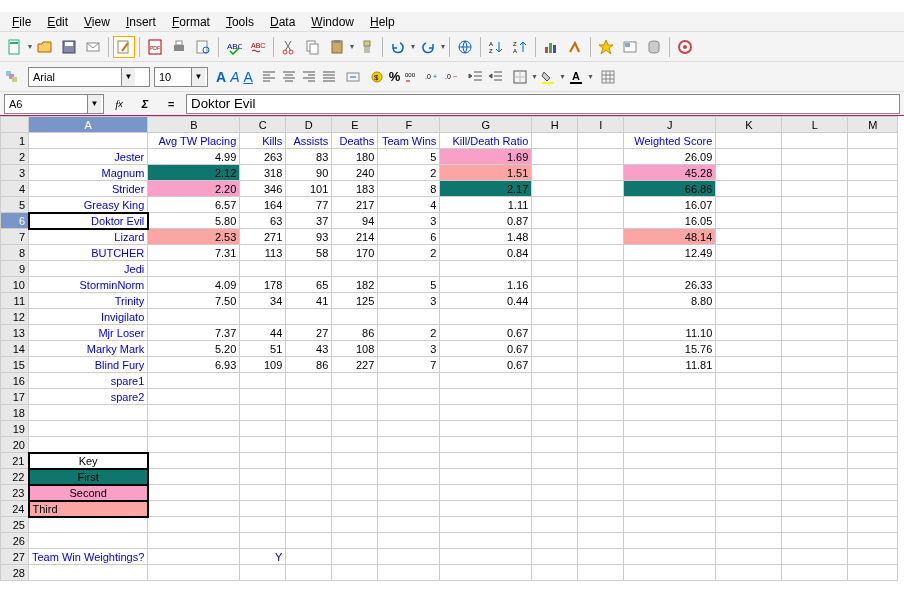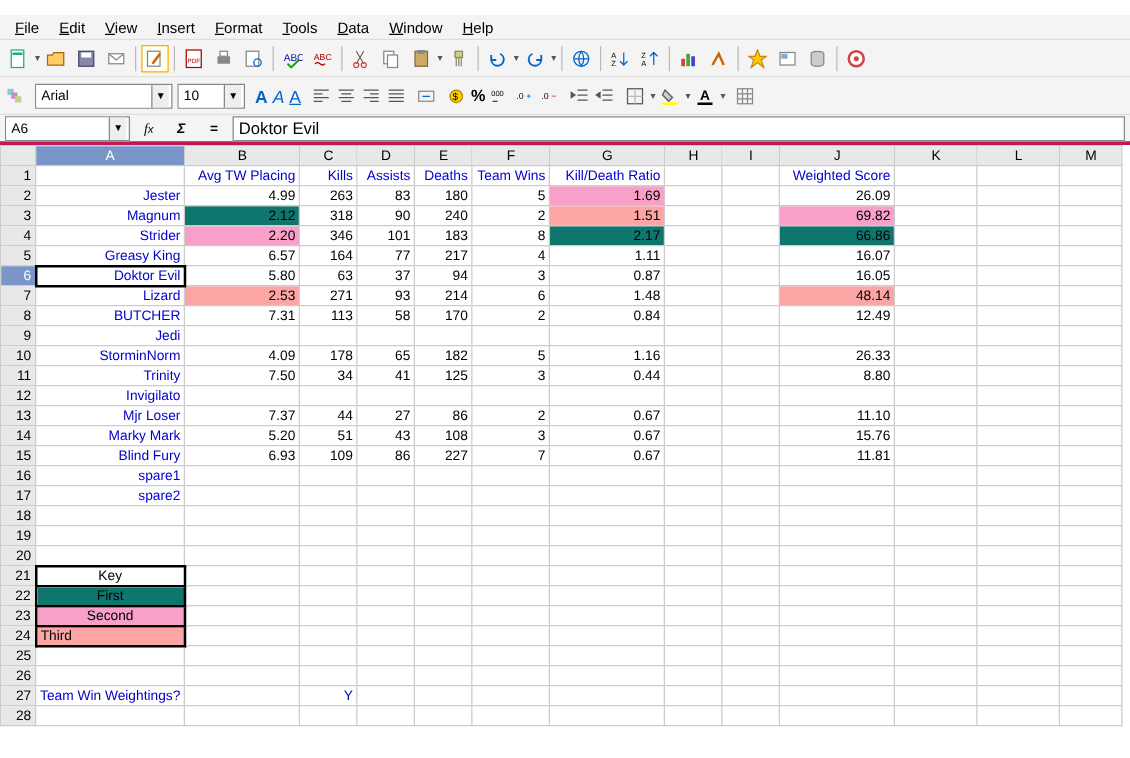--- a/index.html
+++ b/index.html
@@ -7,21 +7,21 @@
 .menubar { height: 20px; display: flex; align-items: center; padding: 0 4px; background: #f4f4f4; border-bottom: 1px solid #ddd; margin-top: 12px; }
 .menubar span { padding: 2px 8px; cursor: default; font-size: 12px; }
 .menubar span u { text-decoration: underline; }
 .toolbar { height: 30px; display: flex; align-items: center; padding: 0 4px; gap: 2px; background: #f4f4f4; border-bottom: 1px solid #ddd; }
 .toolbar .sep { width: 1px; height: 20px; background: #bbb; margin: 0 2px; }
 .toolbar .btn { width: 22px; height: 22px; display: inline-flex; align-items: center; justify-content: center; border: 1px solid transparent; cursor: default; }
 .format-row { height: 30px; display: flex; align-items: center; padding: 0 4px; gap: 4px; background: #f4f4f4; border-bottom: 1px solid #ddd; }
 .combo { height: 20px; border: 1px solid #888; background: #fff; display: flex; align-items: center; }
 .combo input { border: none; height: 18px; padding: 0 4px; font-size: 11px; outline: none; }
 .combo .darrow { width: 14px; height: 18px; display: inline-flex; align-items: center; justify-content: center; border-left: 1px solid #888; background: #eee; font-size: 8px; }
-.cellref-row { height: 24px; display: flex; align-items: center; padding: 0 4px; gap: 4px; background: #f4f4f4; border-bottom: 3px solid #be185d; }
+.cellref-row { height: 24px; display: flex; align-items: center; padding: 0 4px; gap: 4px; background: #f4f4f4; border-bottom: 1px solid #be185d; }
 .cellref-row .namebox { width: 100px; }
 .cellref-row .fx-btn { width: 22px; height: 20px; display: flex; align-items: center; justify-content: center; font-style: italic; }
 .cellref-row .formula-input { flex: 1; height: 20px; border: 1px solid #888; background: #fff; padding: 0 4px; }
 .grid-wrap { position: relative; overflow: auto; height: 500px; }
 table.sheet { border-collapse: collapse; table-layout: fixed; }
 table.sheet th, table.sheet td { border: 1px solid #ccc; height: 16px; font-size: 11px; white-space: nowrap; overflow: hidden; }
 table.sheet th { background: #e8e8e8; font-weight: normal; text-align: center; position: sticky; }
 table.sheet thead th { top: 0; z-index: 2; }
 table.sheet th.rowhead { width: 28px; position: sticky; left: 0; z-index: 1; text-align: right; padding-right: 3px;}
 table.sheet td { padding: 0 3px; }
@@ -219,21 +219,21 @@
 
 <div class="format-row">
   <span class="btn">
       <svg class="svg-ico" width="16" height="16">
         <rect x="2" y="2" width="5" height="5" fill="#8cc"></rect>
         <rect x="5" y="5" width="5" height="5" fill="#c8c"></rect>
         <rect x="8" y="8" width="5" height="5" fill="#cc8"></rect>
       </svg>
     </span>
   <div class="sep"></div>
-  <div class="combo" style="width:110px">
+  <div class="combo" style="width:122px">
       <input style="width: 92px;" value="Arial">
       <span class="darrow">▼</span>
     </div>
   <div class="combo" style="width:54px">
       <input style="width: 36px;" value="10">
       <span class="darrow">▼</span>
     </div>
   <div class="sep"></div>
   <span class="btn"><span style="font-weight:bold;color:#06c;font-size:14px">A</span></span>
   <span class="btn"><span style="font-style:italic;color:#06c;font-size:14px">A</span></span>
@@ -418,21 +418,21 @@
           <th class="rowhead">3</th>
           <td class="blue-link">Magnum</td>
           <td class="hl-cyan text-right">2.12</td>
           <td class="text-right">318</td>
           <td class="text-right">90</td>
           <td class="text-right">240</td>
           <td class="text-right">2</td>
           <td class="hl-yellow text-right">1.51</td>
           <td></td>
           <td></td>
-          <td class="hl-pink text-right">69.82</td>
+          <td class="hl-pink text-right">45.28</td>
           <td></td>
           <td></td>
           <td></td>
         </tr>
         <tr>
           <th class="rowhead">4</th>
           <td class="blue-link">Strider</td>
           <td class="hl-pink text-right">2.20</td>
           <td class="text-right">346</td>
           <td class="text-right">101</td>

